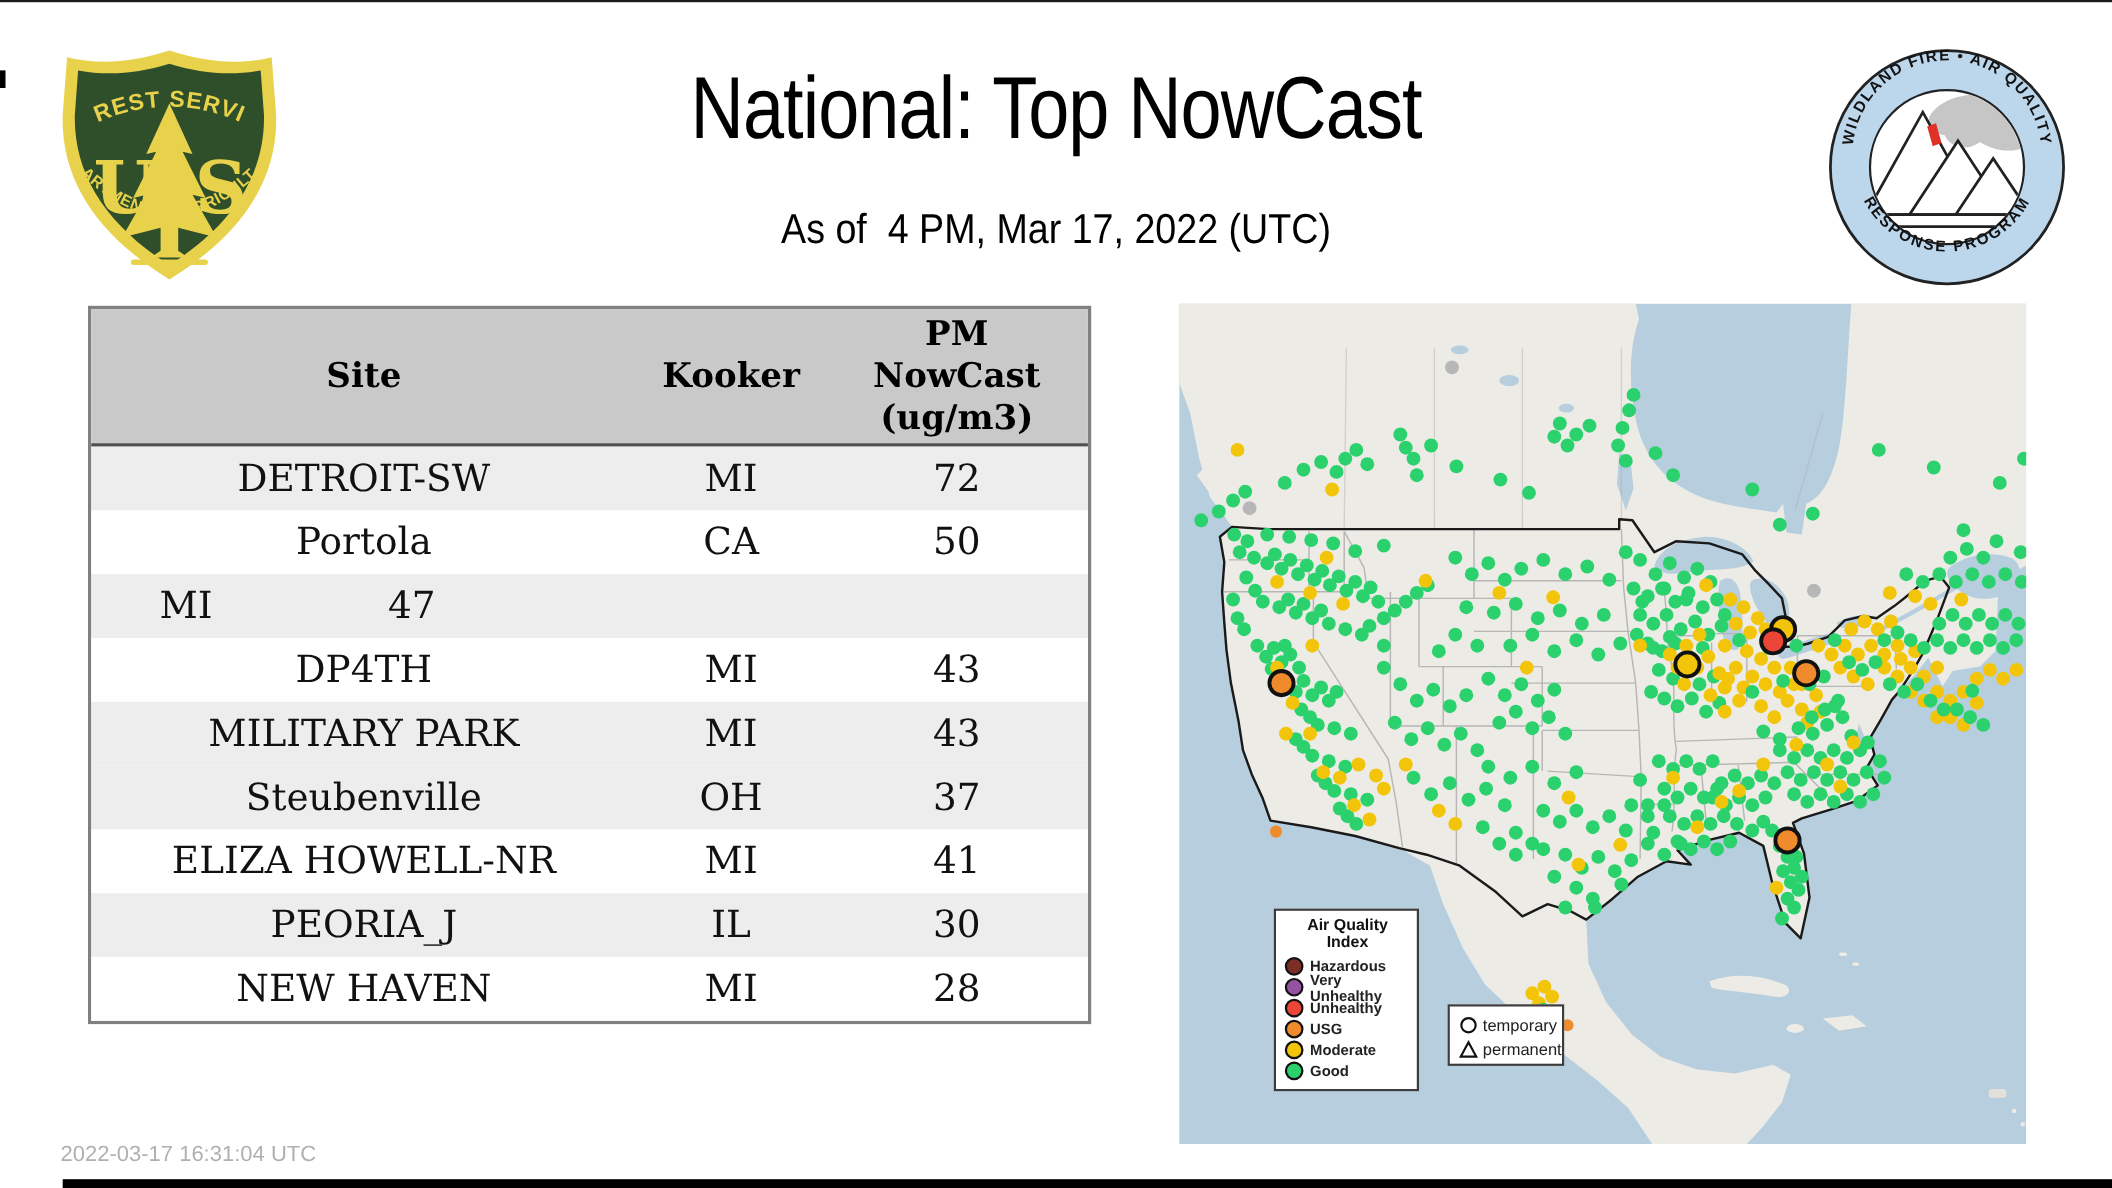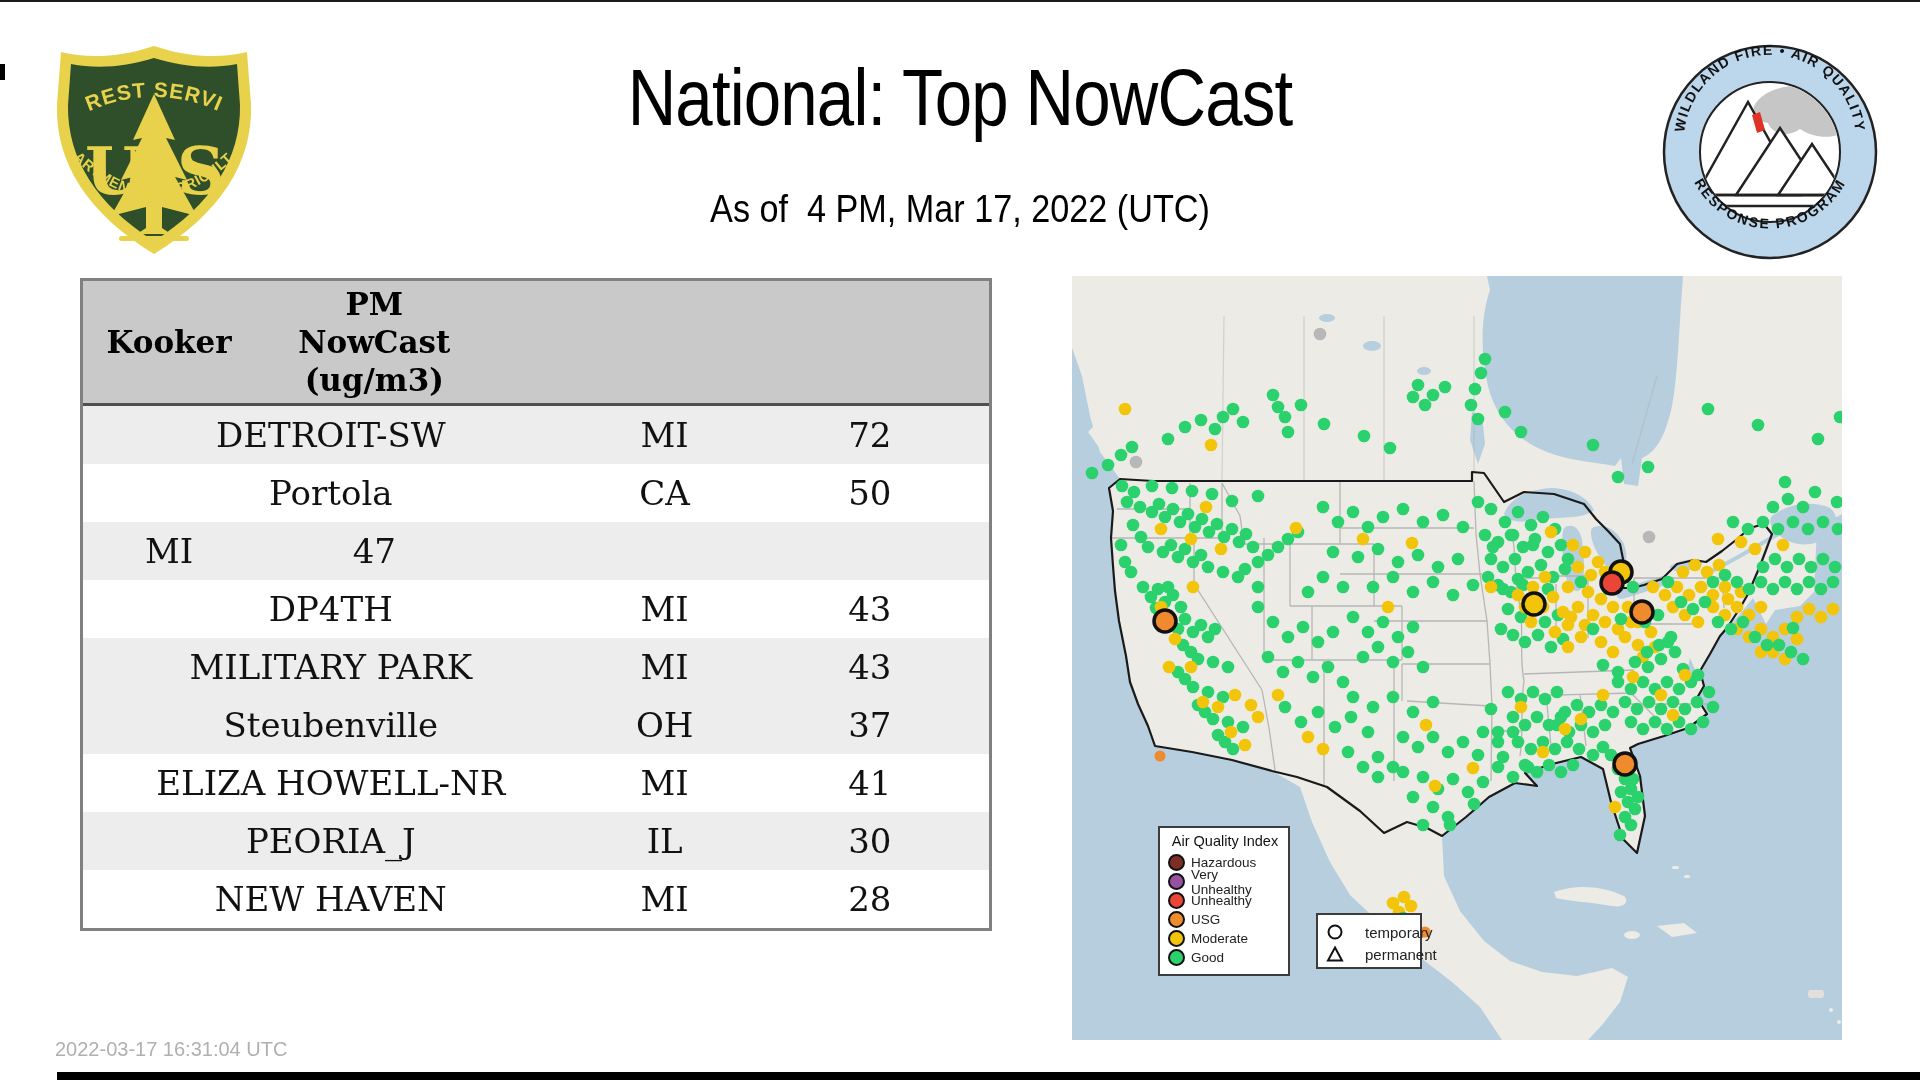--- a/index.html
+++ b/index.html
@@ -27,28 +27,28 @@
   .c1{width:54.7%;}
   .c2{width:19%;}
   .c3{width:26.3%;}
   .thead .c3{white-space:pre-line;line-height:38px;}
   
   .timestamp{left:55px;top:1026px;font-size:20px;color:#b0b0b0;margin-top:12px;}
   
   .map-wrap{left:1072px;top:276px;width:770px;height:764px;}
   .map-wrap svg{display:block;}
   .aqi-legend{left:1158px;top:826px;width:132px;background:#fff;
-    border:2px solid #3c3c3c;padding:5px 6px 7px 8px;box-sizing:border-box;}
+    border:2px solid #3c3c3c;padding:5px 6px 7px 8px;box-sizing:border-box;font-weight:bold;}
   .aqi-title{font-size:14.5px;color:#111;text-align:center;margin-bottom:4px;}
   .aqi-item{display:flex;align-items:center;height:19px;font-size:13.5px;color:#222;}
   .aqi-dot{display:inline-block;width:13px;height:13px;border-radius:50%;
     border:2px solid #111;margin-right:6px;flex:0 0 auto;}
   .sym-legend{left:1316px;top:913px;width:106px;height:56px;background:#fff;
     border:2px solid #3c3c3c;padding:6px 4px 4px 8px;box-sizing:border-box;}
-  .sym-row{display:flex;align-items:center;height:22px;font-size:15px;color:#222;gap:17px;}
+  .sym-row{display:flex;align-items:center;height:22px;font-size:15px;color:#222;}
   .sym-glyph{width:18px;height:18px;margin-right:4px;flex:0 0 auto;}
 </style>
 </head>
 <body>
 
 <div>
 
   <div class="abs top-line"></div>
   <div class="abs left-tick"></div>
   <div class="abs bottom-bar"></div>
@@ -93,20 +93,21 @@
       <textPath href="#wfTop" startOffset="50%" text-anchor="middle">WILDLAND FIRE • AIR QUALITY</textPath>
     </text>
     <path id="wfBot" d="M28,124 A85,85 0 0 0 192,124" fill="none"></path>
     <text font-family="Liberation Sans, sans-serif" font-size="14" font-weight="bold" fill="#111" letter-spacing="2">
       <textPath href="#wfBot" startOffset="50%" text-anchor="middle">RESPONSE PROGRAM</textPath>
     </text>
   </svg>
 
   <div class="abs nowcast-table">
     <div class="thead">
+      <div class="tcell c1">Site</div>
       <div class="tcell c2">Kooker</div>
       <div class="tcell c3">PM
 NowCast
 (ug/m3)</div>
     </div>
     <div>
         <div class="trow odd">
           <div class="tcell c1">DETROIT-SW</div>
           <div class="tcell c2">MI</div>
           <div class="tcell c3">72</div>

